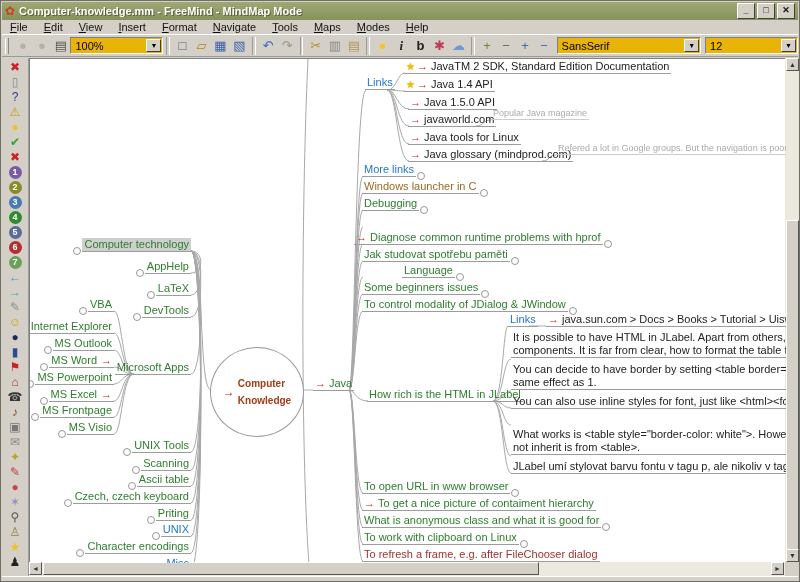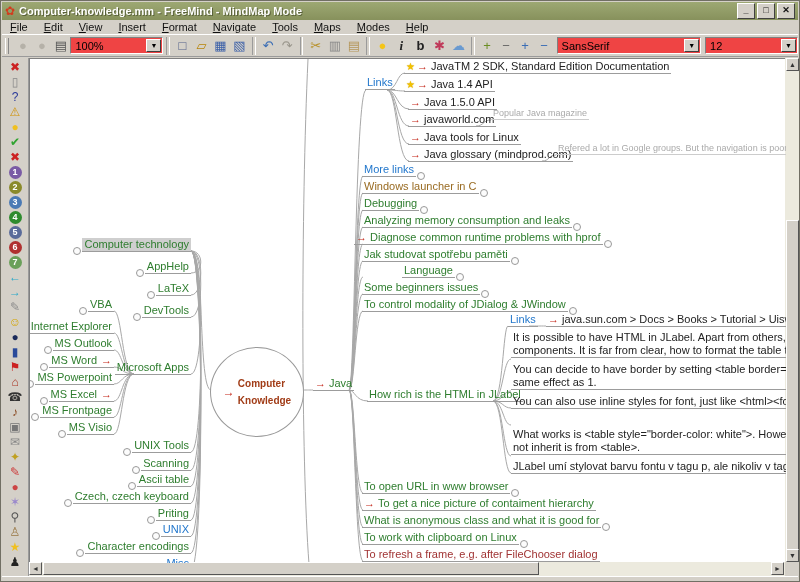--- a/index.html
+++ b/index.html
@@ -20,21 +20,21 @@
   .menu-item{padding:0 8px;}
   
   .toolbar{position:absolute;left:1px;top:33px;width:796px;height:23px;background:#d4d0c8;
     border-top:1px solid #fff;border-bottom:1px solid #9a9a9a;display:flex;align-items:center;padding-left:2px;box-sizing:border-box;}
   .grip{width:3px;height:16px;border-left:1px solid #fff;border-right:1px solid #888;margin:0 4px 0 1px;}
   .tsep{width:2px;height:18px;border-left:1px solid #9a9a9a;border-right:1px solid #fff;margin:0 3px;}
   .tgroup{display:flex;align-items:center;}
   .tbtn{width:19px;height:19px;display:flex;align-items:center;justify-content:center;font-size:13px;}
   .tbtn.it{font-family:"Liberation Serif",serif;font-style:italic;font-weight:bold;font-size:13px;}
   .tbtn.bo{font-weight:bold;font-size:13px;}
-  .combo{height:17px;background:#ef4444;border:1px solid;border-color:#808080 #fff #fff #808080;
+  .combo{height:17px;background:#eab308;border:1px solid;border-color:#808080 #fff #fff #808080;
     display:flex;align-items:center;font-size:11px;padding-left:4px;position:relative;box-sizing:border-box;color:#000;}
   .combo .arrowbtn{position:absolute;right:1px;top:1px;bottom:1px;width:15px;background:#d4d0c8;
     border:1px solid;border-color:#fff #404040 #404040 #fff;font-size:7px;display:flex;align-items:center;justify-content:center;box-sizing:border-box;}
   
   .lefticons{position:absolute;left:1px;top:57px;width:27px;height:518px;background:#d4d0c8;
     border-right:1px solid #9a9a9a;display:flex;flex-direction:column;align-items:center;padding-top:2px;box-sizing:border-box;}
   .licon{height:15px;width:15px;display:flex;align-items:center;justify-content:center;font-size:12px;line-height:15px;}
   .licon.num{border-radius:50%;color:#fff;font-size:9px;font-weight:bold;width:13px;height:13px;margin:1px 0;}
   
   .canvas{position:absolute;left:28px;top:57px;width:756px;height:504px;background:#fff;
@@ -252,21 +252,20 @@
     <div class="node" style="left: 374px; top: 19px; color: rgb(34, 34, 34);"><span class="ic-star">★</span><span class="ic-arrow">→</span><span>Java 1.4 API</span></div>
     <div class="node" style="left: 378px; top: 37px; color: rgb(34, 34, 34);"><span class="ic-arrow">→</span><span>Java 1.5.0 API</span></div>
     <div class="node" style="left: 378px; top: 54px; color: rgb(34, 34, 34);"><span class="ic-arrow">→</span><span>javaworld.com</span></div>
     <div class="node note" style="left: 461px; top: 49px;"><span>Popular Java magazine</span></div>
     <div class="node" style="left: 378px; top: 72px; color: rgb(34, 34, 34);"><span class="ic-arrow">→</span><span>Java tools for Linux</span></div>
     <div class="node" style="left: 378px; top: 89px; color: rgb(34, 34, 34);"><span class="ic-arrow">→</span><span>Java glossary  (mindprod.com)</span></div>
     <div class="node note" style="left: 526px; top: 84px;"><span>Refered a lot in Google groups. But the navigation is poor.</span></div>
     <div class="node" style="left: 332px; top: 104px; color: rgb(34, 119, 204);"><span>More links</span><span class="fold r"></span></div>
     <div class="node" style="left: 332px; top: 121px; color: rgb(153, 107, 34);"><span>Windows launcher in C</span><span class="fold r"></span></div>
     <div class="node" style="left: 332px; top: 138px; color: rgb(46, 125, 46);"><span>Debugging</span><span class="fold r"></span></div>
-    <div class="node" style="left: 332px; top: 155px; color: rgb(46, 125, 46);"><span>Analyzing memory consumption and leaks</span><span class="fold r"></span></div>
     <div class="node" style="left: 324px; top: 172px; color: rgb(46, 125, 46);"><span class="ic-arrow">→</span><span>Diagnose common runtime problems with hprof</span><span class="fold r"></span></div>
     <div class="node" style="left: 332px; top: 189px; color: rgb(46, 125, 46);"><span>Jak studovat spotřebu paměti</span><span class="fold r"></span></div>
     <div class="node" style="left: 332px; top: 205px; color: rgb(46, 125, 46); margin-left: 40px;"><span>Language</span><span class="fold r"></span></div>
     <div class="node" style="left: 332px; top: 222px; color: rgb(46, 125, 46);"><span>Some beginners issues</span><span class="fold r"></span></div>
     <div class="node" style="left: 332px; top: 239px; color: rgb(46, 125, 46);"><span>To control modality of JDialog &amp; JWindow</span><span class="fold r"></span></div>
     <div class="node" style="left: 478px; top: 254px; color: rgb(34, 119, 204);"><span>Links</span></div>
     <div class="node" style="left: 516px; top: 254px; color: rgb(34, 34, 34);"><span class="ic-arrow">→</span><span>java.sun.com &gt; Docs &gt; Books &gt; Tutorial &gt; Uiswing &gt; Comp</span></div>
     <div class="node para" style="left: 481px; top: 272px;">
       <div>It is possible to have HTML in JLabel. Apart from others, it is possible t</div>
       <div>components. It is far from clear, how to format the table though.</div>

